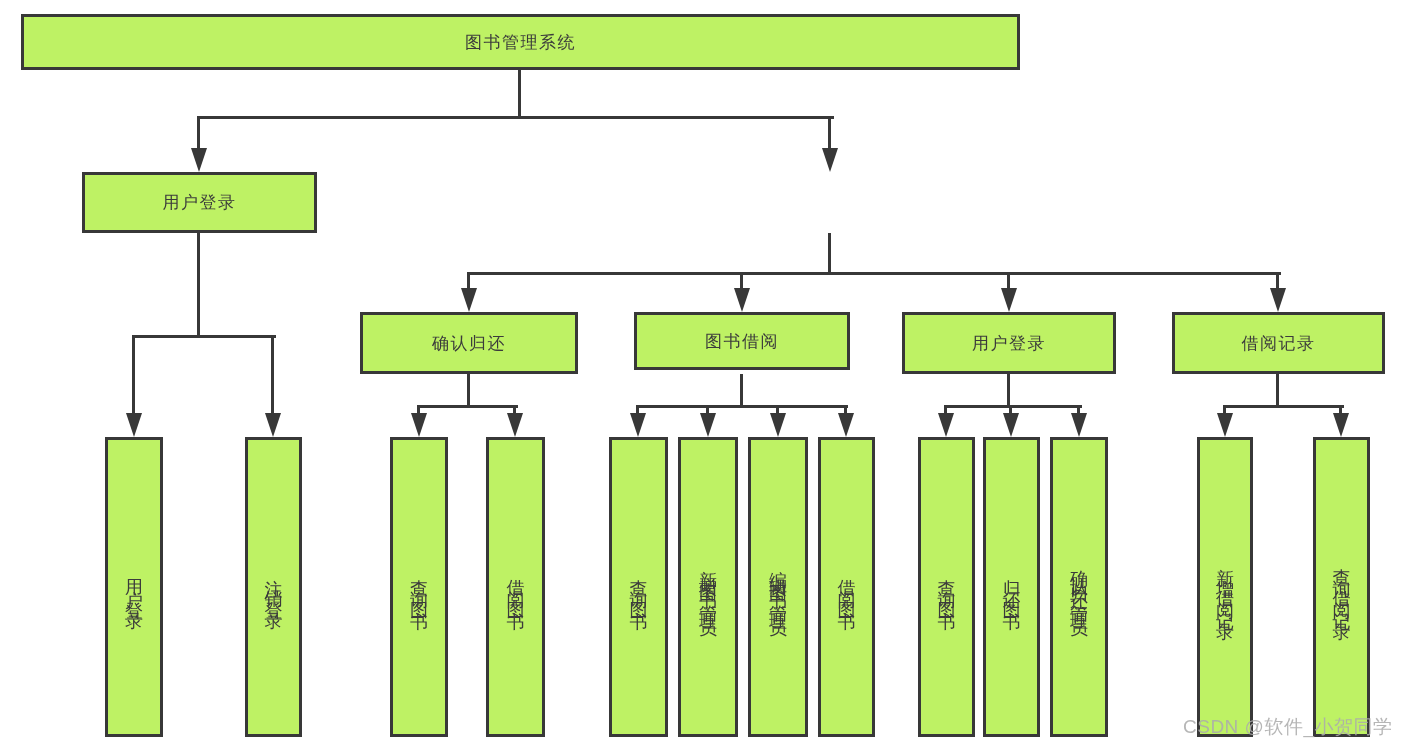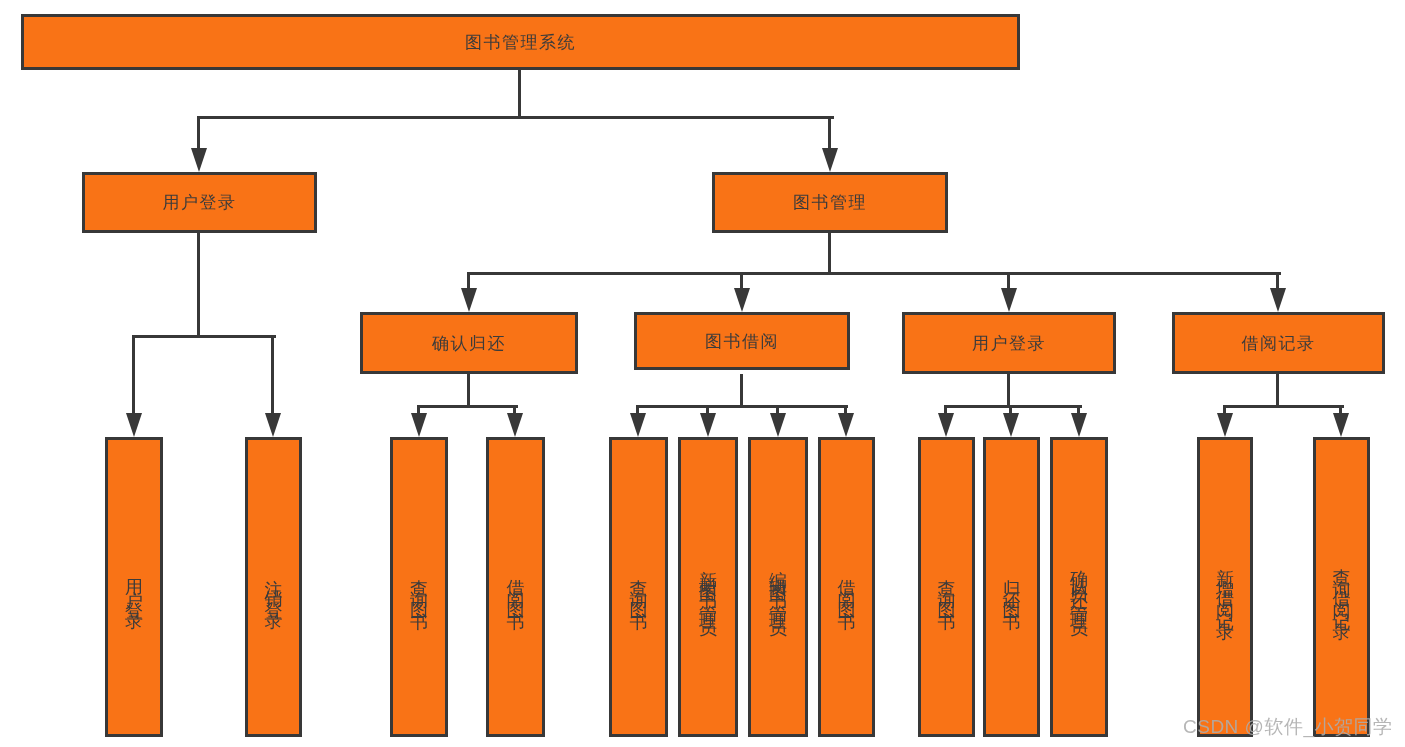--- a/index.html
+++ b/index.html
@@ -1,21 +1,21 @@
 <!DOCTYPE html>
 <html><head>
 <meta charset="utf-8">
 <style>
   html,body{margin:0;padding:0;background:#fff;}
   .canvas{
     position:relative;width:1405px;height:747px;background:#ffffff;overflow:hidden;
     font-family:"Liberation Sans", sans-serif;
   }
   .box{
-    position:absolute;box-sizing:border-box;border:3px solid #383838;background:#f97316;
+    position:absolute;box-sizing:border-box;border:3px solid #383838;background:#bef264;
     display:flex;align-items:center;justify-content:center;color:#3b3b3b;z-index:2;
   }
   .box.h{font-size:17px;letter-spacing:1.5px;white-space:nowrap;}
   .box.v{
     writing-mode:vertical-rl;text-orientation:mixed;
     font-size:18px;letter-spacing:11px;line-height:1;
   }
   .vline,.hline{position:absolute;background:#383838;z-index:1;}
   .vline{width:3px;}
   .hline{height:3px;}
@@ -95,23 +95,20 @@
   <div class="vline" style="left:1339px;top:405px;height:8px;"></div>
   <div class="arrow" style="left:1333px;top:413px;"></div>
 
   <div class="box h" style="left:21px;top:14px;width:999px;height:56px;">
     <span>图书管理系统</span>
   </div>
 
   <div class="box h" style="left:82px;top:172px;width:235px;height:61px;">
     <span>用户登录</span>
   </div>
-  <div class="box h" style="left:712px;top:172px;width:236px;height:61px;">
-    <span>图书管理</span>
-  </div>
 
   <div class="box h" style="left:360px;top:312px;width:218px;height:62px;">
     <span>确认归还</span>
   </div>
   <div class="box h" style="left:634px;top:312px;width:216px;height:58px;">
     <span>图书借阅</span>
   </div>
   <div class="box h" style="left:902px;top:312px;width:214px;height:62px;">
     <span>用户登录</span>
   </div>

